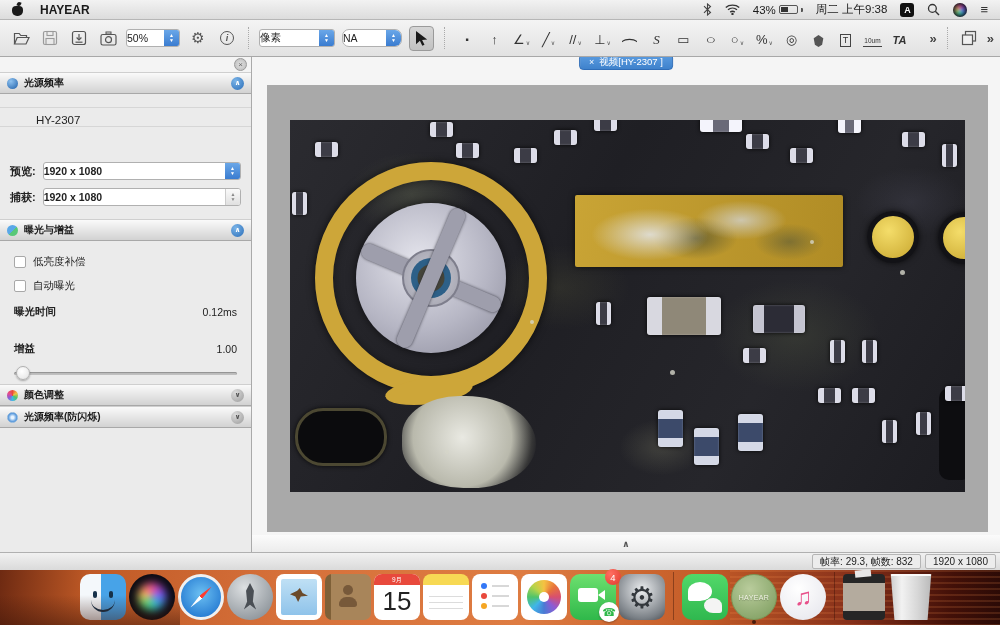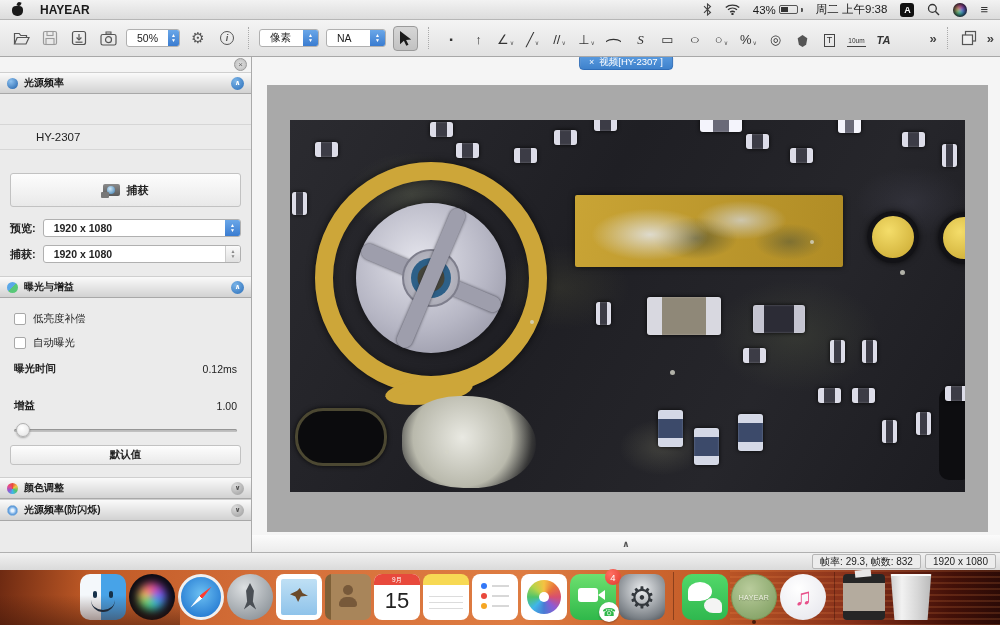--- a/index.html
+++ b/index.html
@@ -21,21 +21,21 @@
   .ime { width:14px; height:14px; background:#111; color:#fff; border-radius:3px; font-size:9px; font-weight:bold; display:flex; align-items:center; justify-content:center; }
   .siri-orb { width:14px; height:14px; border-radius:50%; background:#12121e; position:relative; overflow:hidden; }
   .siri-orb::before { content:""; position:absolute; inset:2px; border-radius:50%; background:conic-gradient(#ff4f9a,#7a4fff,#2bd1ff,#5aff8a,#ffb84f,#ff4f9a); filter:blur(2px); }
   .mb-list { font-size:13px; color:#333; }
 
   
   .toolbar { position:absolute; top:20px; left:0; width:1000px; height:37px; background:linear-gradient(#f4f4f4,#e2e2e2); border-bottom:1px solid #a8a8a8; display:flex; align-items:center; padding:0 6px 0 10px; gap:7px; z-index:20; }
   .tb-btn { display:flex; align-items:center; justify-content:center; width:22px; height:22px; }
   .tb-sep { width:1px; height:22px; border-left:1px dotted #aaa; margin:0 3px; }
   .sel { height:18px; background:#fff; border:1px solid #b0b0b0; border-radius:3px; display:flex; align-items:center; font-size:10.5px; color:#222; overflow:hidden; }
-  .sel-val { flex:1; padding:0 10px; white-space:nowrap; }
+  .sel-val { flex:1; padding:0 0; white-space:nowrap; }
   .stepper { width:15px; height:100%; background:linear-gradient(#6aa7e8,#3a7cd0); display:flex; flex-direction:column; align-items:center; justify-content:center; color:#fff; font-size:5px; line-height:5px; }
   .gear-glyph { font-size:15px; color:#555; }
   .info-i { width:14px; height:14px; border:1.2px solid #555; border-radius:50%; font-size:9px; font-style:italic; font-weight:bold; color:#555; display:flex; align-items:center; justify-content:center; }
   .cursor-btn { width:25px; height:25px; background:linear-gradient(#d6d6d6,#c2c2c2); border:1px solid #9a9a9a; border-radius:4px; display:flex; align-items:center; justify-content:center; }
   .tools { display:flex; align-items:center; gap:2px; }
   .tool-btn { min-width:25px; height:24px; display:flex; align-items:flex-end; justify-content:center; padding-bottom:3px; color:#333; }
   .tg { font-size:13px; line-height:14px; }
   .tg.big { font-size:17px; font-weight:bold; }
   .tg.it { font-style:italic; font-family:"Liberation Serif","DejaVu Serif",serif; }
   .tg.wide { transform:scaleX(1.35); display:inline-block; }
@@ -55,21 +55,21 @@
   .panel-header { height:22px; background:linear-gradient(#fafafa,#d2d2d2); border-top:1px solid #cfcfcf; border-bottom:1px solid #a8a8a8; display:flex; align-items:center; padding:0 7px; gap:6px; font-size:10px; font-weight:bold; color:#1a1a1a; }
   .ph-toggle { margin-left:auto; width:13px; height:13px; border-radius:50%; background:radial-gradient(circle at 35% 30%,#7ab4e8,#2a6db8); color:#fff; font-size:7px; display:flex; align-items:center; justify-content:center; }
   .ph-toggle.collapsed { background:radial-gradient(circle at 35% 30%,#dcdcdc,#9a9a9a); color:#555; }
   .ph-ic { width:11px; height:11px; border-radius:50%; }
   .ic-camlist { background:radial-gradient(circle at 35% 30%,#8ec2f0,#1f5fa8); }
   .ic-capture { border-radius:2px; background:#4a4a4a; position:relative; height:9px; margin-top:1px; }
   .ic-capture::before { content:""; position:absolute; left:3px; top:2px; width:5px; height:5px; border-radius:50%; background:#9ac8e8; }
   .ic-exposure { background:linear-gradient(135deg,#5aa8e8 50%,#58c878 50%); }
   .ic-color { background:conic-gradient(#e84b3c,#f5c242,#4fc46a,#3fb6e8,#8e5bd4,#e84b8a,#e84b3c); }
   .ic-flicker { background:radial-gradient(circle at 50% 50%,#e8f4ff 20%,#4a90d9 70%); border:1px solid #8ab4dc; }
-  .sb-row-device { margin:30px 0 0; border-top:1px solid #d6d6d6; border-bottom:1px solid #d6d6d6; padding:6px 0 6px 36px; font-size:11.5px; color:#222; background:#ebebeb; margin-bottom:12px; }
+  .sb-row-device { margin:13px 0 0; border-top:1px solid #d6d6d6; border-bottom:1px solid #d6d6d6; padding:6px 0 0 36px; font-size:11.5px; color:#222; background:#ebebeb; margin-bottom:12px; }
   .cap-btn-row { display:flex; gap:8px; padding:11px 10px 8px; }
   .cap-btn { flex:1; height:34px; background:linear-gradient(#fdfdfd,#e9e9e9); border:1px solid #c2c2c2; border-radius:3px; display:flex; align-items:center; justify-content:center; gap:7px; font-size:11px; font-weight:bold; color:#222; }
   .cam-ic { width:17px; height:12px; background:linear-gradient(#8a8a8a,#5a5a5a); border-radius:2px; position:relative; }
   .cam-ic::before { content:""; position:absolute; left:4px; top:2px; width:8px; height:8px; border-radius:50%; background:radial-gradient(circle at 38% 35%,#cfe6f5,#3a7cb0); }
   .cam-ic::after { content:""; position:absolute; left:-2px; bottom:-2px; width:8px; height:6px; background:#777; border-radius:1px; }
   .play-ic { width:19px; height:19px; border-radius:50%; background:radial-gradient(circle at 35% 30%,#9ed4f5,#2a7cc8 75%); display:flex; align-items:center; justify-content:center; }
   .play-ic::before { content:""; margin-left:2px; border-left:7px solid #fff; border-top:4.5px solid transparent; border-bottom:4.5px solid transparent; }
   .sel-row { display:flex; align-items:center; padding:4px 10px; gap:7px; font-size:11px; font-weight:bold; color:#222; }
   .sel-row .sel { flex:1; height:18px; }
   .stepper.grey { background:linear-gradient(#fafafa,#e0e0e0); border-left:1px solid #ccc; color:#888; }
@@ -151,21 +151,21 @@
   .dk-launchpad { border-radius:50%; background:radial-gradient(circle at 38% 30%,#dde0e2,#8f969c 80%); }
   .dk-launchpad::before { content:""; position:absolute; left:50%; top:50%; width:22px; height:28px; transform:translate(-50%,-50%); background:#4a4f55; clip-path:polygon(50% 0,68% 28%,63% 66%,78% 95%,50% 78%,22% 95%,37% 66%,32% 28%); }
   .dk-mail { background:#fff; border-radius:8px; }
   .dk-mail::before { content:""; position:absolute; inset:5px; background:linear-gradient(180deg,#bfe0f5,#8fc3ea); border-radius:2px; }
   .dk-mail::after { content:""; position:absolute; left:14px; top:14px; width:18px; height:14px; background:#6b4a2a; clip-path:polygon(0 45%,40% 20%,55% 0,70% 35%,100% 55%,60% 60%,45% 100%,30% 60%); }
   .dk-contacts { background:linear-gradient(90deg,#7e6038 0 12%,#a8855a 12%); border-radius:7px; }
   .dk-contacts::before { content:""; position:absolute; left:50%; top:11px; transform:translateX(-50%); width:10px; height:10px; border-radius:50%; background:#77593a; }
   .dk-contacts::after { content:""; position:absolute; left:50%; top:23px; transform:translateX(-50%); width:18px; height:10px; border-radius:8px 8px 3px 3px; background:#77593a; }
   .dk-calendar { background:#fff; border-radius:8px; overflow:hidden; text-align:center; }
   .cal-top { display:block; background:#e8493c; color:#fff; font-size:6.5px; line-height:11px; height:11px; }
-  .cal-day { display:block; font-size:22px; line-height:32px; color:#222; font-weight:300; }
+  .cal-day { display:block; font-size:26px; line-height:32px; color:#222; font-weight:300; }
   .dk-notes { background:linear-gradient(180deg,#f7d954 0 11px,#fff 11px); border-radius:8px; overflow:hidden; }
   .dk-notes::before { content:""; position:absolute; left:6px; right:6px; top:17px; height:22px; background:repeating-linear-gradient(180deg,transparent 0 5px,#dcdcdc 5px 6px); }
   .dk-reminders { background:#fff; border-radius:8px; }
   .dk-reminders::before { content:""; position:absolute; left:9px; top:9px; width:6px; height:6px; border-radius:50%; background:#3478f6; box-shadow:0 10px 0 #e8493c, 0 20px 0 #f5a623; }
   .dk-reminders::after { content:""; position:absolute; left:20px; top:11px; width:17px; height:2px; background:#d8d8d8; box-shadow:0 10px 0 #d8d8d8, 0 20px 0 #d8d8d8; }
   .dk-photos { background:#fff; border-radius:8px; }
   .dk-photos::before { content:""; position:absolute; left:50%; top:50%; transform:translate(-50%,-50%); width:34px; height:34px; border-radius:50%; background:conic-gradient(#f5c242,#e8743b,#d84f6e,#8e5bd4,#4a7bd4,#3fb6e8,#4fc46a,#b8d44a,#f5c242); }
   .dk-photos::after { content:""; position:absolute; left:50%; top:50%; transform:translate(-50%,-50%); width:10px; height:10px; border-radius:50%; background:#fff; }
   .dk-facetime { background:linear-gradient(#6de06f,#2fb84a); border-radius:10px; }
   .ft-cam { position:absolute; left:8px; top:14px; width:20px; height:14px; background:#fff; border-radius:3px; }
@@ -259,28 +259,28 @@
           <span>▼</span>
         </span>
     </div>
     <span class="tb-btn">
         <span class="gear-glyph">⚙</span>
       </span>
     <span class="tb-btn">
         <span class="info-i">i</span>
       </span>
     <span class="tb-sep"></span>
-    <div class="sel" style="width:60px;">
+    <div class="sel" style="width:76px;">
       <span class="sel-val">像素</span>
       <span class="stepper">
           <span>▲</span>
           <span>▼</span>
         </span>
     </div>
-    <div class="sel" style="width:60px;">
+    <div class="sel" style="width:60px;border-radius:7px;">
       <span class="sel-val">NA</span>
       <span class="stepper">
           <span>▲</span>
           <span>▼</span>
         </span>
     </div>
     <span class="cursor-btn">
         <svg width="14" height="17" viewBox="0 0 14 17">
           <path d="M1,1 L1,14.2 L4.9,10.8 L7.3,15.8 L9.5,14.7 L7.1,9.9 L12.2,9.4 z" fill="#1a1a1a"></path>
         </svg>
@@ -364,24 +364,20 @@
     </div>
 
     <div class="panel-header">
       <span class="ph-ic ic-camlist"></span>
       <span>光源频率</span>
       <span class="ph-toggle">∧</span>
     </div>
     <div class="sb-row-device">HY-2307</div>
 
     <div class="cap-btn-row">
-      <div class="cap-btn">
-        <span class="cam-ic"></span>
-        <span>捕获</span>
-      </div>
     </div>
     <div class="sel-row">
       <span>预览:</span>
       <div class="sel">
         <span class="sel-val">1920 x 1080</span>
         <span class="stepper">
             <span>▲</span>
             <span>▼</span>
           </span>
       </div>
@@ -418,21 +414,20 @@
     </div>
     <div style="height:16px;"></div>
     <div class="val-row">
       <span class="lbl">增益</span>
       <span>1.00</span>
     </div>
     <div class="slider">
       <span class="slider-track"></span>
       <span class="slider-thumb"></span>
     </div>
-    <div class="default-btn">默认值</div>
 
     <div class="panel-header">
       <span class="ph-ic ic-color"></span>
       <span>颜色调整</span>
       <span class="ph-toggle collapsed">∨</span>
     </div>
     <div class="panel-header">
       <span class="ph-ic ic-flicker"></span>
       <span>光源频率(防闪烁)</span>
       <span class="ph-toggle collapsed">∨</span>

